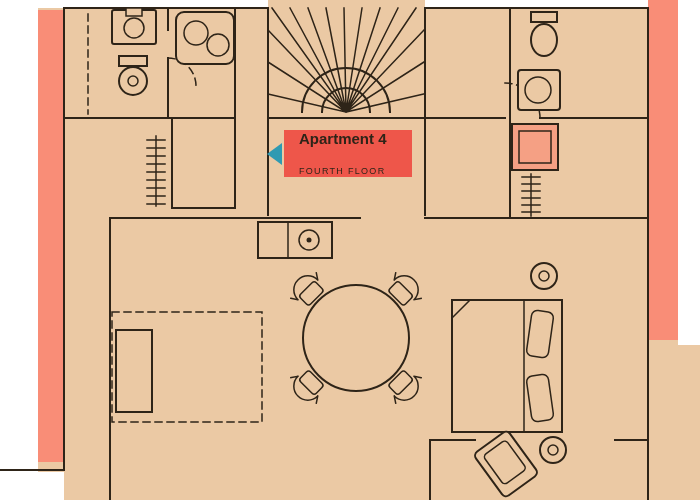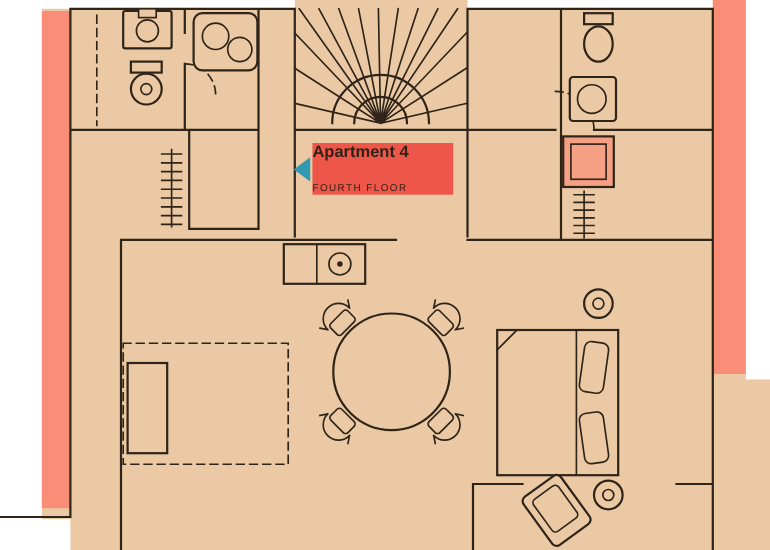--- a/index.html
+++ b/index.html
@@ -5,21 +5,21 @@
   *{box-sizing:border-box}
   body{margin:0;background:#ffffff;font-family:"Liberation Sans",sans-serif}
   .stage{position:relative;width:700px;height:500px;overflow:hidden;background:var(--background,#fff)}
   svg{position:absolute;left:0;top:0;display:block}
   .w{stroke:var(--line,#2e2418);stroke-width:2;fill:none;stroke-linecap:square}
   .wf{stroke:var(--line,#2e2418);stroke-width:2;fill:var(--floor,#ebc9a4)}
   .thin{stroke-width:1.5}
   .dash{stroke-dasharray:7 5;stroke-width:1.5}
   .fillline{fill:var(--line,#2e2418)}
   .banner{position:absolute;left:284px;top:130px;width:128px;height:47px;background:var(--banner,#ee564a);
-          display:flex;flex-direction:column;justify-content:center;}
+          display:flex;flex-direction:column;justify-content:center;padding-left:15px}
   .banner-arrow{position:absolute;left:-17px;top:50%;transform:translateY(-50%);width:0;height:0;
           border-top:11px solid transparent;border-bottom:11px solid transparent;
           border-right:15px solid var(--arrow,#2f9ab2)}
   .banner-title{font-size:15px;font-weight:bold;color:var(--text,#2e2418);line-height:1.1}
   .banner-sub{font-size:9px;letter-spacing:1.3px;color:var(--text,#2e2418);margin-top:18px;font-weight:500}
 </style>
 </head>
 <body>
 
 <div class="stage">

